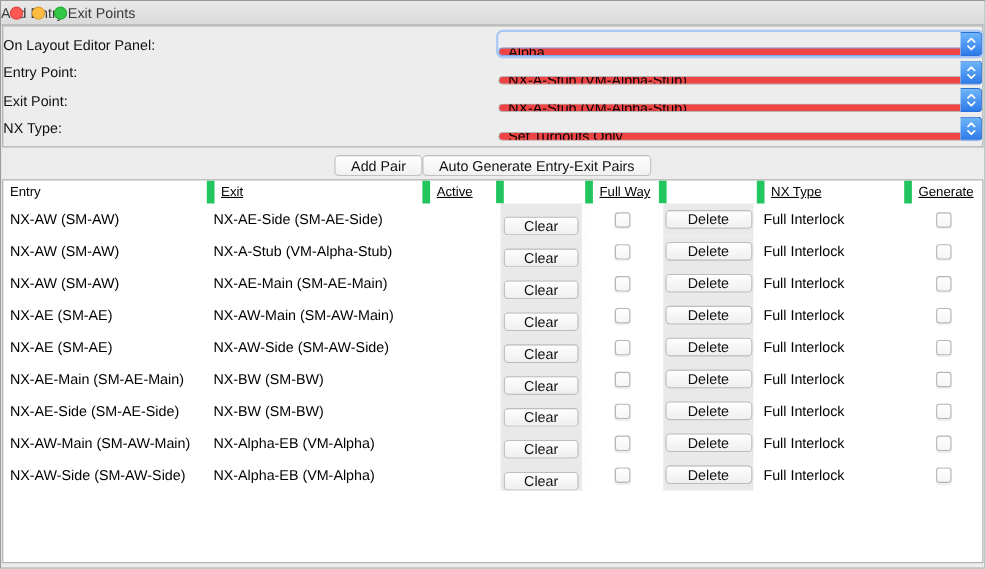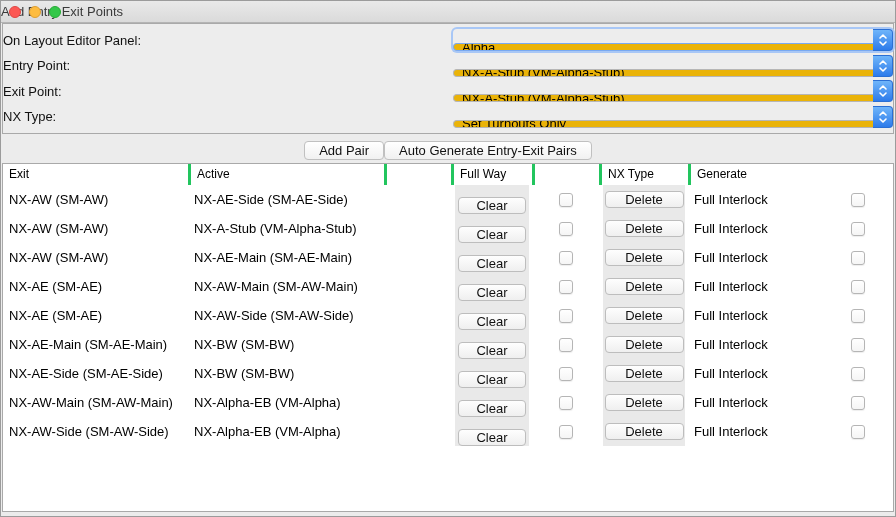--- a/index.html
+++ b/index.html
@@ -24,21 +24,21 @@
   
   .form-panel {
     position:absolute; top:22px; left:1px; right:1px; height:111px;
     background:#ededed; border:1px solid #a9a9a9;
     display:flex; flex-direction:column; justify-content:space-evenly; padding:2px 0;
   }
   .form-row { display:flex; align-items:center; height:22px; }
   .form-label { width:452px; text-align:left; padding-right:4px; font-size:13px; color:#111; }
   .combo { flex:0 0 440px; height:22px; display:flex; border-radius:4px; }
   .combo-field {
-    flex:1; background:#eab308; border:1px solid #b6b6b6; border-right:none;
+    flex:1; background:#ef4444; border:1px solid #b6b6b6; border-right:none;
     border-radius:4px 0 0 4px; display:flex; align-items:center;
     padding-left:8px; font-size:13px; color:#000; overflow:hidden; white-space:nowrap;margin-top:14px;
   }
   .combo-stepper {
     width:20px; border-radius:0 4px 4px 0;
     background:linear-gradient(#6fb5fa,#2d7bea);
     border:1px solid #2a6fd4; border-left:none;
     display:flex; align-items:center; justify-content:center;
   }
   .combo.focused { box-shadow:0 0 0 2px #a8c7f6; }
@@ -61,21 +61,21 @@
   }
   .thead, .trow {
     display:grid;
     grid-template-columns:185px 196px 67px 81px 67px 89px 134px 1fr;
   }
   .thead { height:21px; }
   .th {
     font-size:12px; color:#000; line-height:21px; padding-left:6px;
     white-space:nowrap; overflow:hidden;
   }
-  .th + .th { border-left:3px solid #22c55e; }
+  .th + .th { border-left:7px solid #22c55e;text-decoration:underline; }
   .trow { height:29px; }
   .td { display:flex; align-items:center; font-size:13px; color:#000; white-space:nowrap; overflow:hidden; }
   .td.text { padding-left:6px; }
   .td.strip {
     background:#e9e9e9; justify-content:center;
     border-left:4px solid #fff; border-right:3px solid #fff;
   }
   .td.center { justify-content:center; }
   .cell-btn {
     height:17px; font-size:13px; color:#111;
@@ -161,20 +161,21 @@
 
   </div>
 
   <div class="actions">
     <button class="push-btn">Add Pair</button>
     <button class="push-btn">Auto Generate Entry-Exit Pairs</button>
   </div>
 
   <div class="table">
     <div class="thead">
+      <div class="th">Entry</div>
       <div class="th">Exit</div>
       <div class="th">Active</div>
       <div class="th"></div>
       <div class="th">Full Way</div>
       <div class="th"></div>
       <div class="th">NX Type</div>
       <div class="th">Generate</div>
     </div>
     <div id="table-body">
   <div class="trow">

